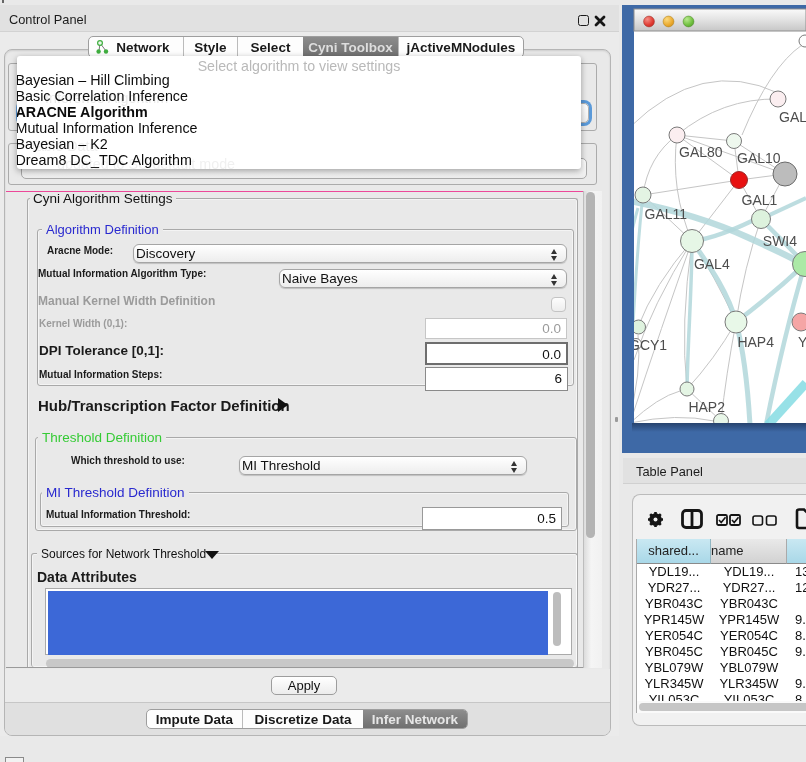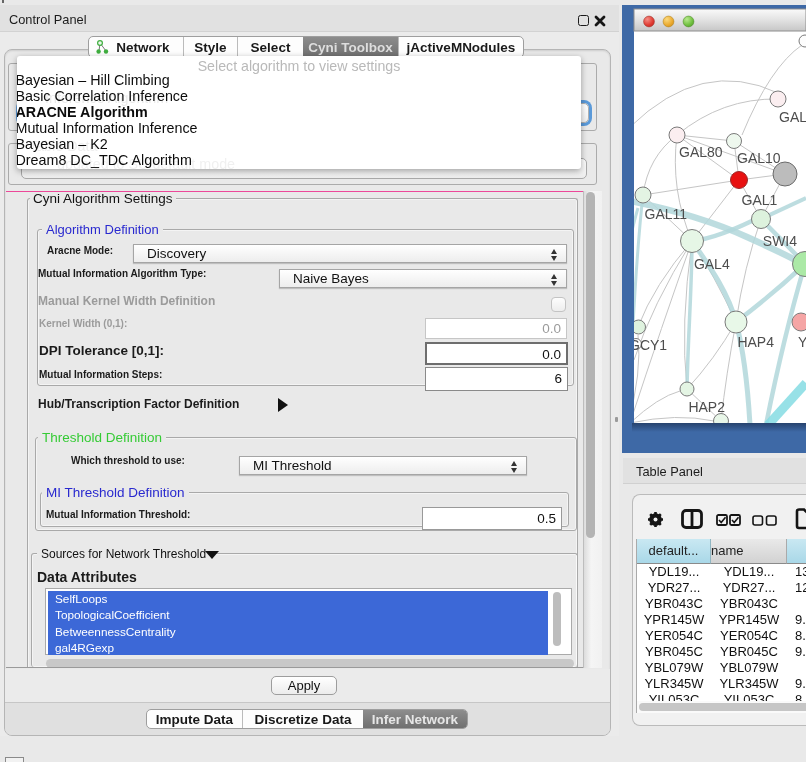--- a/index.html
+++ b/index.html
@@ -4,23 +4,23 @@
 <style>
 * { margin:0; padding:0; box-sizing:border-box; }
 html,body { width:806px; height:762px; background:#e9e9e9; overflow:hidden;
   font-family:"Liberation Sans", sans-serif; }
 #root { position:relative; width:806px; height:762px; }
 .abs { position:absolute; }
 .grp { position:absolute; border:1px solid #a9a9a9; border-radius:3px;
   box-shadow:inset 0 0 0 1px rgba(255,255,255,0.5); }
 .gtitle { position:absolute; background:#e9e9e9; padding:0 4px; font-size:13px; white-space:nowrap; }
 .lbl { position:absolute; font-size:10px; font-weight:bold; color:#1b1b1b; white-space:nowrap; }
-.combo { position:absolute; border-radius:0; border:1px solid #a5a5a5;
+.combo { position:absolute; border-radius:6px; border:1px solid #a5a5a5;
   background:linear-gradient(#ffffff,#f5f5f5 55%,#ededed); box-shadow:0 1px 1px rgba(0,0,0,0.18);
-  font-size:13.5px; color:#111; padding-left:13px; }
+  font-size:13.5px; color:#111; padding-left:2px; }
 .cup { position:absolute; right:9px; width:0; height:0; border-left:3.6px solid transparent;
   border-right:3.6px solid transparent; border-bottom:5px solid #333; top:4px; }
 .cdn { position:absolute; right:9px; width:0; height:0; border-left:3.6px solid transparent;
   border-right:3.6px solid transparent; border-top:5px solid #333; top:11px; }
 .tf { position:absolute; background:#fff; text-align:right; font-size:13.5px;
   color:#111; padding-right:5px; }
 </style>
 </head>
 <body>
 <div id="root">
@@ -65,21 +65,21 @@
 
     <div class="lbl" style="left:33px;top:126px;color:#9b9b9b;">Kernel Width (0,1):</div>
     <div class="tf" style="left:419px;top:126px;width:142px;height:21px;line-height:20px;border:1px solid #c6c6c6;color:#9b9b9b;">0.0</div>
 
     <div class="lbl" style="left:33px;top:151px;font-size:13.5px;">DPI Tolerance [0,1]:</div>
     <div class="tf" style="left:419px;top:150px;width:143px;height:23px;line-height:21px;border:2px solid #6e6e6e;">0.0</div>
 
     <div class="lbl" style="left:33px;top:177px;">Mutual Information Steps:</div>
     <div class="tf" style="left:419px;top:175px;width:143px;height:24px;line-height:22px;border:1.5px solid #8a8a8a;">6</div>
 
-    <div class="lbl" style="left:32px;top:205px;font-size:12px;">Hub/Transcription Factor Definition</div>
+    <div class="lbl" style="left:32px;top:205px;font-size:15px;">Hub/Transcription Factor Definition</div>
     <div class="abs" style="left:272px;top:206px;width:0;height:0;border-top:7px solid transparent;border-bottom:7px solid transparent;border-left:10px solid #111;"></div>
 
     <div class="grp" style="left:29px;top:245px;width:542px;height:94px;"></div>
     <div class="gtitle" style="left:32px;top:238px;color:#35cb35;font-size:13.5px;">Threshold Definition</div>
 
     <div class="lbl" style="left:65px;top:263px;">Which threshold to use:</div>
     <div class="combo" style="left:233px;top:264px;width:288px;height:19px;line-height:18px;">MI Threshold<i class="cup"></i><i class="cdn"></i></div>
 
     <div class="grp" style="left:34px;top:300px;width:529px;height:35px;"></div>
     <div class="gtitle" style="left:36px;top:293px;color:#2929cf;font-size:13.5px;">MI Threshold Definition</div>
@@ -88,21 +88,20 @@
     <div class="tf" style="left:416px;top:315px;width:140px;height:23px;line-height:21px;border:1px solid #999;">0.5</div>
 
     <div class="grp" style="left:25px;top:361px;width:547px;height:114px;border-bottom:none;"></div>
     <div class="gtitle" style="left:31px;top:355px;color:#111;font-size:12px;">Sources for Network Threshold</div>
     <div class="abs" style="left:199px;top:359px;width:0;height:0;border-left:7px solid transparent;border-right:7px solid transparent;border-top:8.5px solid #111;"></div>
 
     <div class="lbl" style="left:31px;top:377px;font-size:14px;">Data Attributes</div>
 
     <div class="abs" style="left:39px;top:396px;width:527px;height:67px;background:#fff;border:1px solid #aaa;">
       <div class="abs" style="left:2px;top:2px;width:500px;height:64px;background:#3c68d7;"></div>
-      <div class="abs" style="left:9px;top:2px;font-size:11.8px;color:#fff;line-height:16.3px;">SelfLoops<br>TopologicalCoefficient<br>BetweennessCentrality<br>gal4RGexp</div>
       <div class="abs" style="left:507px;top:3px;width:8px;height:54px;background:#bdbdbd;border-radius:4px;"></div>
     </div>
 
     <div class="abs" style="left:40px;top:467px;width:528px;height:9px;background:#c8c8c8;border-radius:5px;"></div>
   </div>
 
   <div class="abs" style="left:578px;top:141px;width:19px;height:477px;background:linear-gradient(90deg,#dcdcdc,#f5f5f5 40%,#f1f1f1);border-left:1px solid #bdbdbd;"></div>
   <div class="abs" style="left:581px;top:142px;width:9px;height:346px;background:#b4b4b4;border-radius:5px;"></div>
 
   <div class="abs" style="left:0;top:619px;width:607px;height:33px;background:#ebebeb;"></div>
@@ -304,21 +303,21 @@
   <svg class="abs" style="left:119px;top:20px;" width="26" height="11" viewBox="0 0 26 11">
     <rect x="1" y="1" width="9.5" height="9" rx="2" fill="none" stroke="#151515" stroke-width="1.6"></rect>
     <rect x="14.5" y="1" width="9.5" height="9" rx="2" fill="none" stroke="#151515" stroke-width="1.6"></rect>
   </svg>
   <svg class="abs" style="left:162px;top:13px;" width="16" height="22" viewBox="0 0 16 22">
     <path d="M2 3.5 Q2 1.5 4 1.5 L9 1.5 L14 6.5 L14 18 Q14 20 12 20 L4 20 Q2 20 2 18 Z" fill="none" stroke="#151515" stroke-width="2.6"></path>
   </svg>
 
   <div class="abs" style="left:3px;top:44px;width:171px;height:174px;background:#fff;border-left:1px solid #aaa;font-size:13px;">
 
-    <div class="abs" style="left:0;top:0;width:74px;height:25px;background:linear-gradient(#c9e8f2,#a9d8e8);border-right:1px solid #90b6c2;border-bottom:1px solid #8a8a8a;text-align:center;line-height:24px;color:#222;">default...</div>
+    <div class="abs" style="left:0;top:0;width:74px;height:25px;background:linear-gradient(#c9e8f2,#a9d8e8);border-right:1px solid #90b6c2;border-bottom:1px solid #8a8a8a;text-align:center;line-height:24px;color:#222;">shared...</div>
     <div class="abs" style="left:74px;top:0;width:76px;height:25px;background:linear-gradient(#e9e9e9,#d2d2d2);border-right:1px solid #aaa;border-bottom:1px solid #8a8a8a;text-align:left;line-height:24px;color:#222;">name</div>
     <div class="abs" style="left:150px;top:0;width:24px;height:25px;background:linear-gradient(#c9e8f2,#a9d8e8);border-bottom:1px solid #8a8a8a;"></div>
 
     <div class="abs" style="left:0;top:25px;width:74px;text-align:center;line-height:16px;color:#111;">YDL19...<br>YDR27...<br>YBR043C<br>YPR145W<br>YER054C<br>YBR045C<br>YBL079W<br>YLR345W<br>YIL053C</div>
     <div class="abs" style="left:74px;top:25px;width:76px;text-align:center;line-height:16px;color:#111;">YDL19...<br>YDR27...<br>YBR043C<br>YPR145W<br>YER054C<br>YBR045C<br>YBL079W<br>YLR345W<br>YIL053C</div>
     <div class="abs" style="left:158px;top:25px;width:20px;text-align:left;line-height:16px;color:#111;">13<br>12<br>&nbsp;<br>9.<br>8.<br>9.<br>&nbsp;<br>9.<br>8.</div>
 
     <div class="abs" style="left:0;top:162px;width:171px;height:12px;background:#fafafa;"></div>
     <div class="abs" style="left:2px;top:164px;width:169px;height:8px;background:#c6c6c6;border-radius:4px 0 0 4px;"></div>
   </div>

